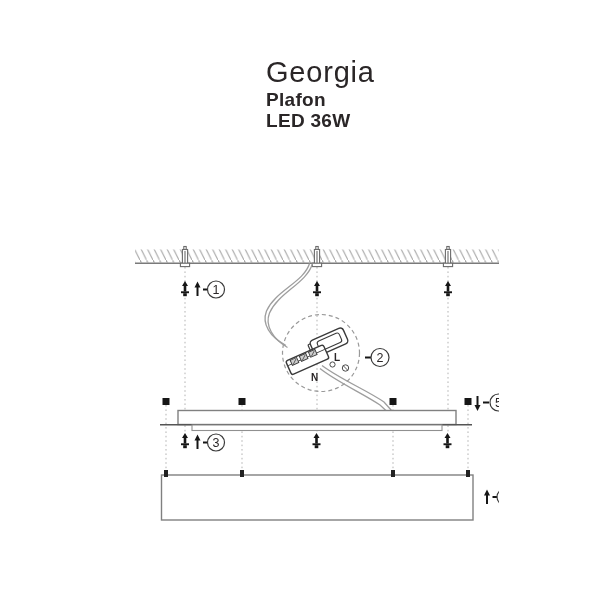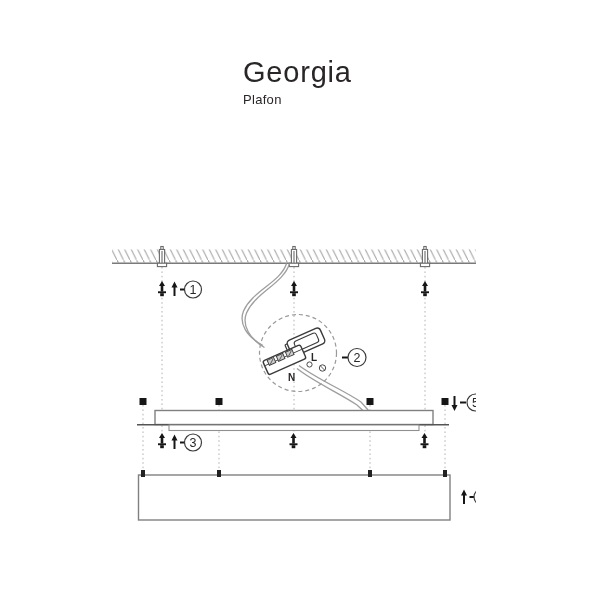--- a/index.html
+++ b/index.html
@@ -3,54 +3,56 @@
 <meta charset="utf-8">
 <style>
   html, body { margin: 0; padding: 0; background: #ffffff; }
   .stage {
     position: relative;
     width: 476px;
     height: 600px;
     background: #ffffff;
     overflow: hidden;
     font-family: "Liberation Sans", sans-serif;
+    margin-left: 23px;
   }
   .title-block {
     position: absolute;
     left: 243px;
     top: 56px;
     color: #2a2627;
   }
   .title-block .product-name {
     font-size: 29px;
     line-height: 33px;
     letter-spacing: 0.8px;
     font-weight: 400;
   }
   .title-block .sub-line {
-    font-size: 13px;
+    font-size: 19px;
     line-height: 21px;
     letter-spacing: 0.3px;
-    font-weight: 400;
+    font-weight: 700;
   }
   svg text {
     font-family: "Liberation Sans", sans-serif;
     fill: #2a2627;
   }
   .callout-num { font-size: 12.5px; }
   .terminal-label { font-size: 10px; font-weight: bold; }
 </style>
 </head>
 <body>
 
 <div class="stage">
 
   <div class="title-block">
     <div class="product-name">Georgia</div>
     <div class="sub-line">Plafon</div>
+    <div class="sub-line">LED 36W</div>
   </div>
 
   <svg width="600" height="600" viewBox="0 0 600 600" style="position:absolute;left:0;top:0;">
     <defs>
       <pattern id="hatch" width="6.5" height="13" patternUnits="userSpaceOnUse">
         <line x1="0" y1="0" x2="6.5" y2="13" stroke="#a8a8a8" stroke-width="1.1"></line>
       </pattern>
     </defs>
 
     <g>

